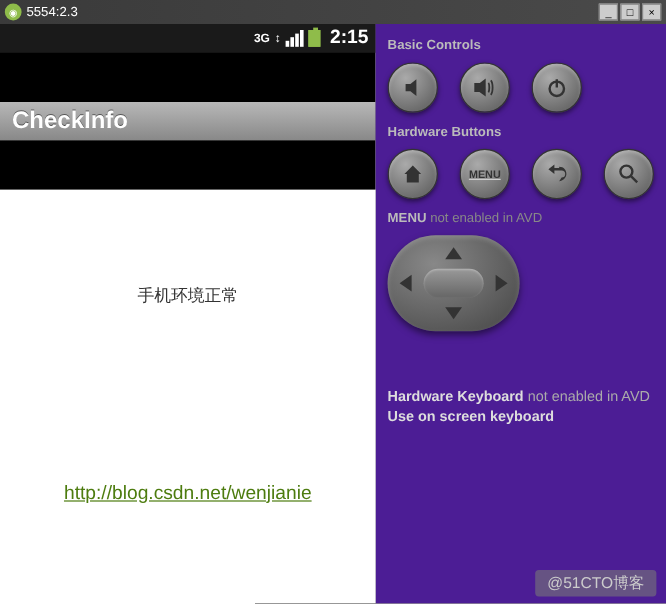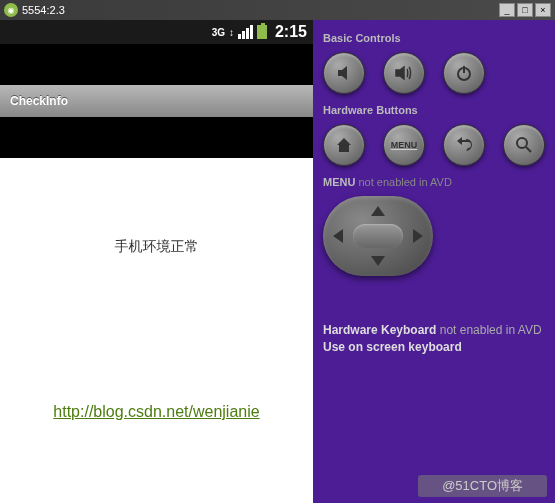--- a/index.html
+++ b/index.html
@@ -14,21 +14,21 @@
 
 .phone { width: 326px; background: #000; display: flex; flex-direction: column; gap: 41px; }
 .statusbar { height: 24px; background: #1a1a1a; display: flex; align-items: center; justify-content: flex-end; padding: 0 6px; color: #fff; gap: 4px; }
 .icon3g { font-size: 10px; font-weight: bold; }
 .signal { display: flex; align-items: flex-end; gap: 1px; }
 .signal span { width: 3px; background: #fff; }
 .battery { width: 10px; height: 14px; border: 1px solid #8fbc4a; background: #8fbc4a; position: relative; }
 .battery::after { content: ''; position: absolute; top: -3px; left: 3px; width: 4px; height: 2px; background: #8fbc4a; }
 .clock { font-size: 16px; font-weight: bold; margin-left: 4px; }
 
-.appbar { height: 32px; background: linear-gradient(#b8b8b8, #888); color: #fff; font-size: 12px; font-weight: bold; display: flex; align-items: center; padding: 0 10px; text-shadow: 0 -1px 0 rgba(0,0,0,0.5); }
+.appbar { height: 32px; background: linear-gradient(#b8b8b8, #888); color: #fff; font-size: 20px; font-weight: bold; display: flex; align-items: center; padding: 0 10px; text-shadow: 0 -1px 0 rgba(0,0,0,0.5); }
 
 .content { flex: 1; background: #fff; display: flex; flex-direction: column; align-items: center; justify-content: flex-start; padding-top: 80px; color: #333; font-size: 14px; position: relative; }
 .watermark { position: absolute; top: 245px; color: #4d7c0f; font-size: 16px; text-decoration: underline; }
 
 .controls { flex: 1; background: #4c1d95; padding: 8px 10px; color: #ccc; font-size: 11px; }
 .section-title { margin: 4px 0 8px; color: #bbb; font-weight: bold; }
 .btnrow { display: flex; gap: 18px; margin-bottom: 10px; text-decoration: underline; }
 .circbtn { width: 42px; height: 42px; border-radius: 50%; background: radial-gradient(circle at 35% 30%, #aaa, #555); border: 1px solid #333; box-shadow: inset 0 2px 3px rgba(255,255,255,0.3), 0 2px 4px rgba(0,0,0,0.5); display: flex; align-items: center; justify-content: center; cursor: pointer; color: #333; font-size: 16px; }
 .circbtn.menu { font-size: 9px; font-weight: bold; }
 
@@ -36,21 +36,21 @@
 .dpad-center { position: absolute; top: 28px; left: 30px; width: 50px; height: 24px; border-radius: 12px; background: linear-gradient(#999, #666); box-shadow: inset 0 1px 2px rgba(255,255,255,0.3); }
 .arrow { position: absolute; width: 0; height: 0; }
 .arrow.up { top: 10px; left: 48px; border-left: 7px solid transparent; border-right: 7px solid transparent; border-bottom: 10px solid #333; }
 .arrow.down { bottom: 10px; left: 48px; border-left: 7px solid transparent; border-right: 7px solid transparent; border-top: 10px solid #333; }
 .arrow.left { top: 33px; left: 10px; border-top: 7px solid transparent; border-bottom: 7px solid transparent; border-right: 10px solid #333; }
 .arrow.right { top: 33px; right: 10px; border-top: 7px solid transparent; border-bottom: 7px solid transparent; border-left: 10px solid #333; }
 
 .note { font-size: 12px; color: #aaa; line-height: 1.4; margin-top: 46px; }
 .note b { color: #ddd; }
 
-.brand { position: absolute; bottom: 6px; right: 8px; color: #ccc; font-size: 13px; background: rgba(120,120,120,0.6); padding: 2px 24px; border-radius: 3px; }
+.brand { position: absolute; bottom: 6px; right: 8px; color: #ccc; font-size: 13px; background: rgba(120,120,120,0.6); padding: 2px 10px; border-radius: 3px; }
 </style>
 </head>
 <body>
 
 <div class="titlebar">
   <span class="titlebar-icon">◉</span>
   <span>5554:2.3</span>
   <span class="titlebar-spacer"></span>
   <span class="winbtn">_</span>
   <span class="winbtn">□</span>

